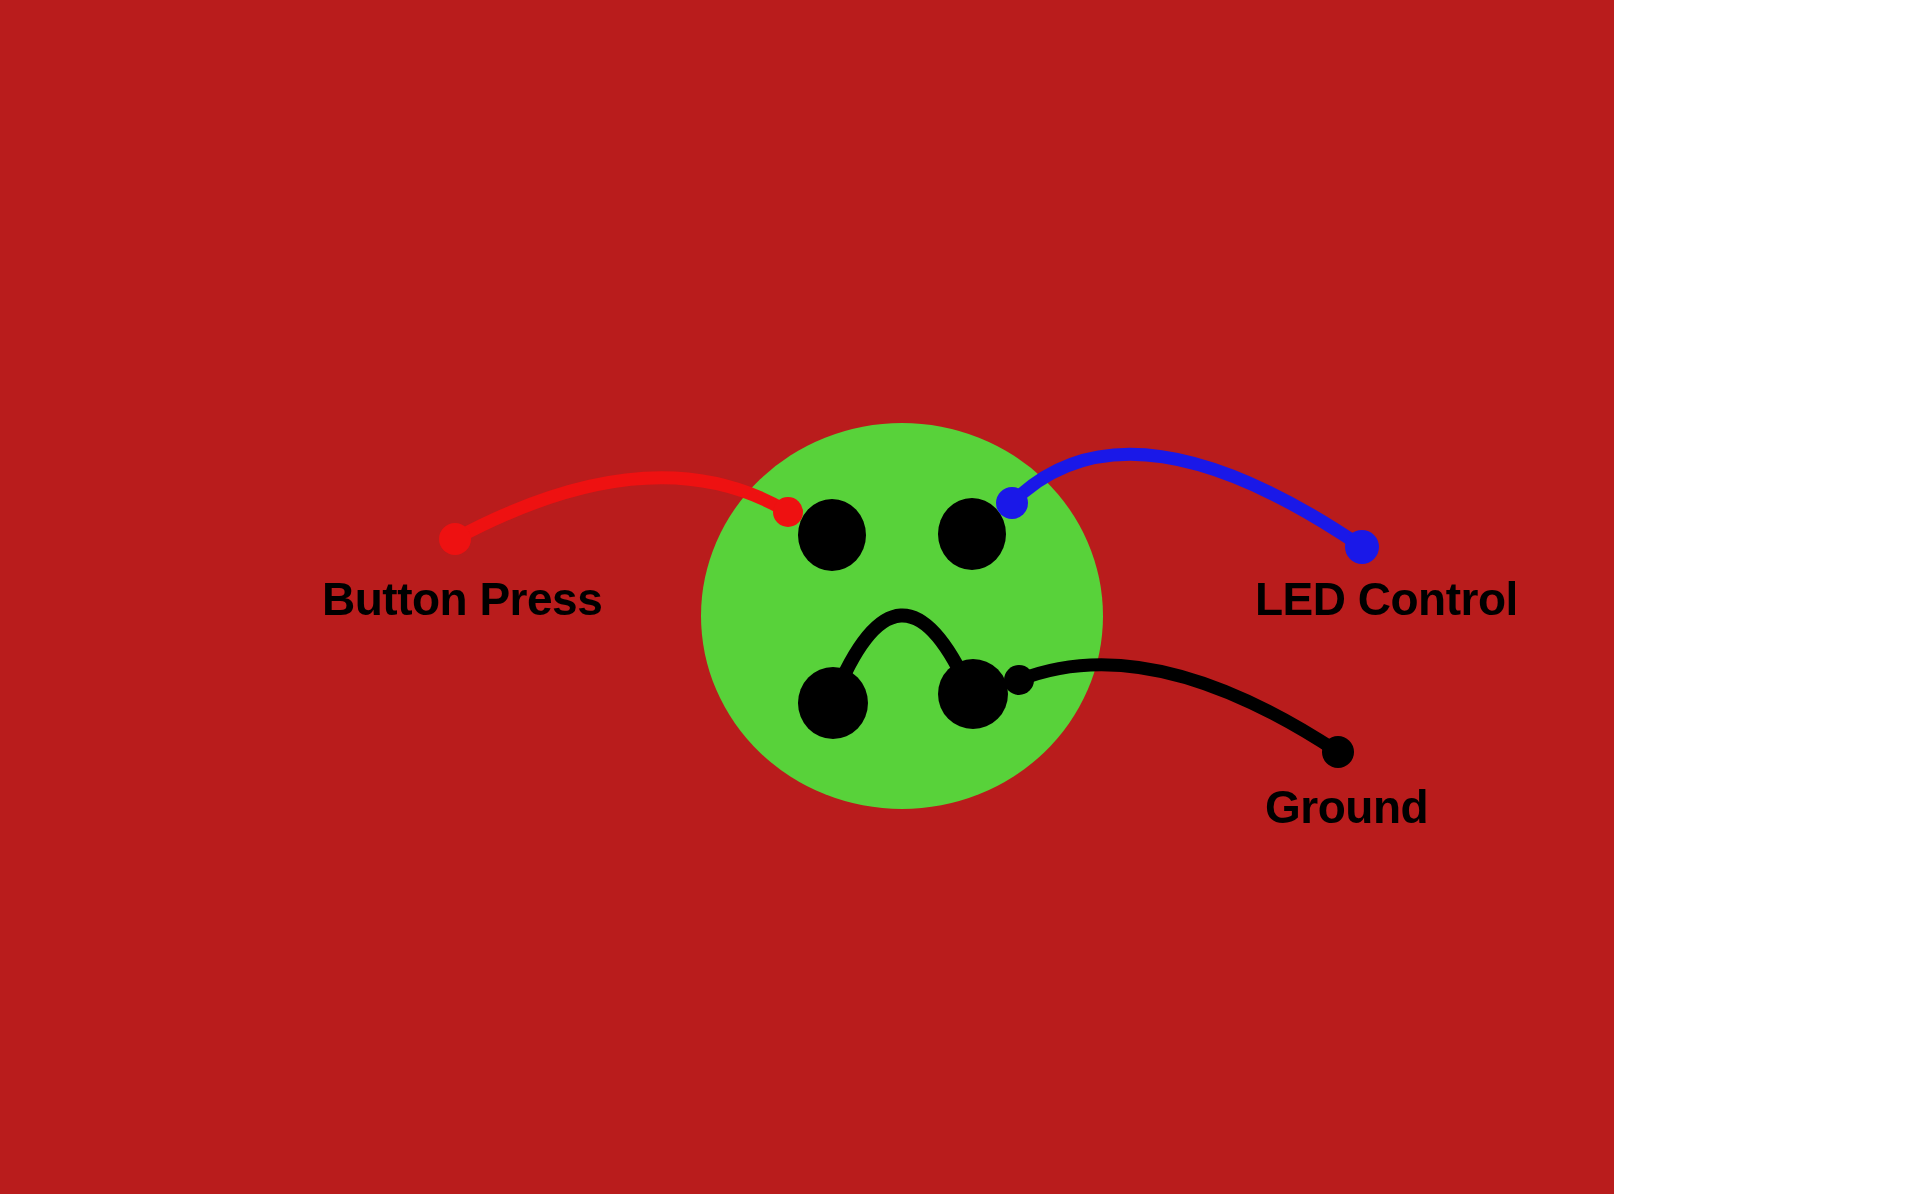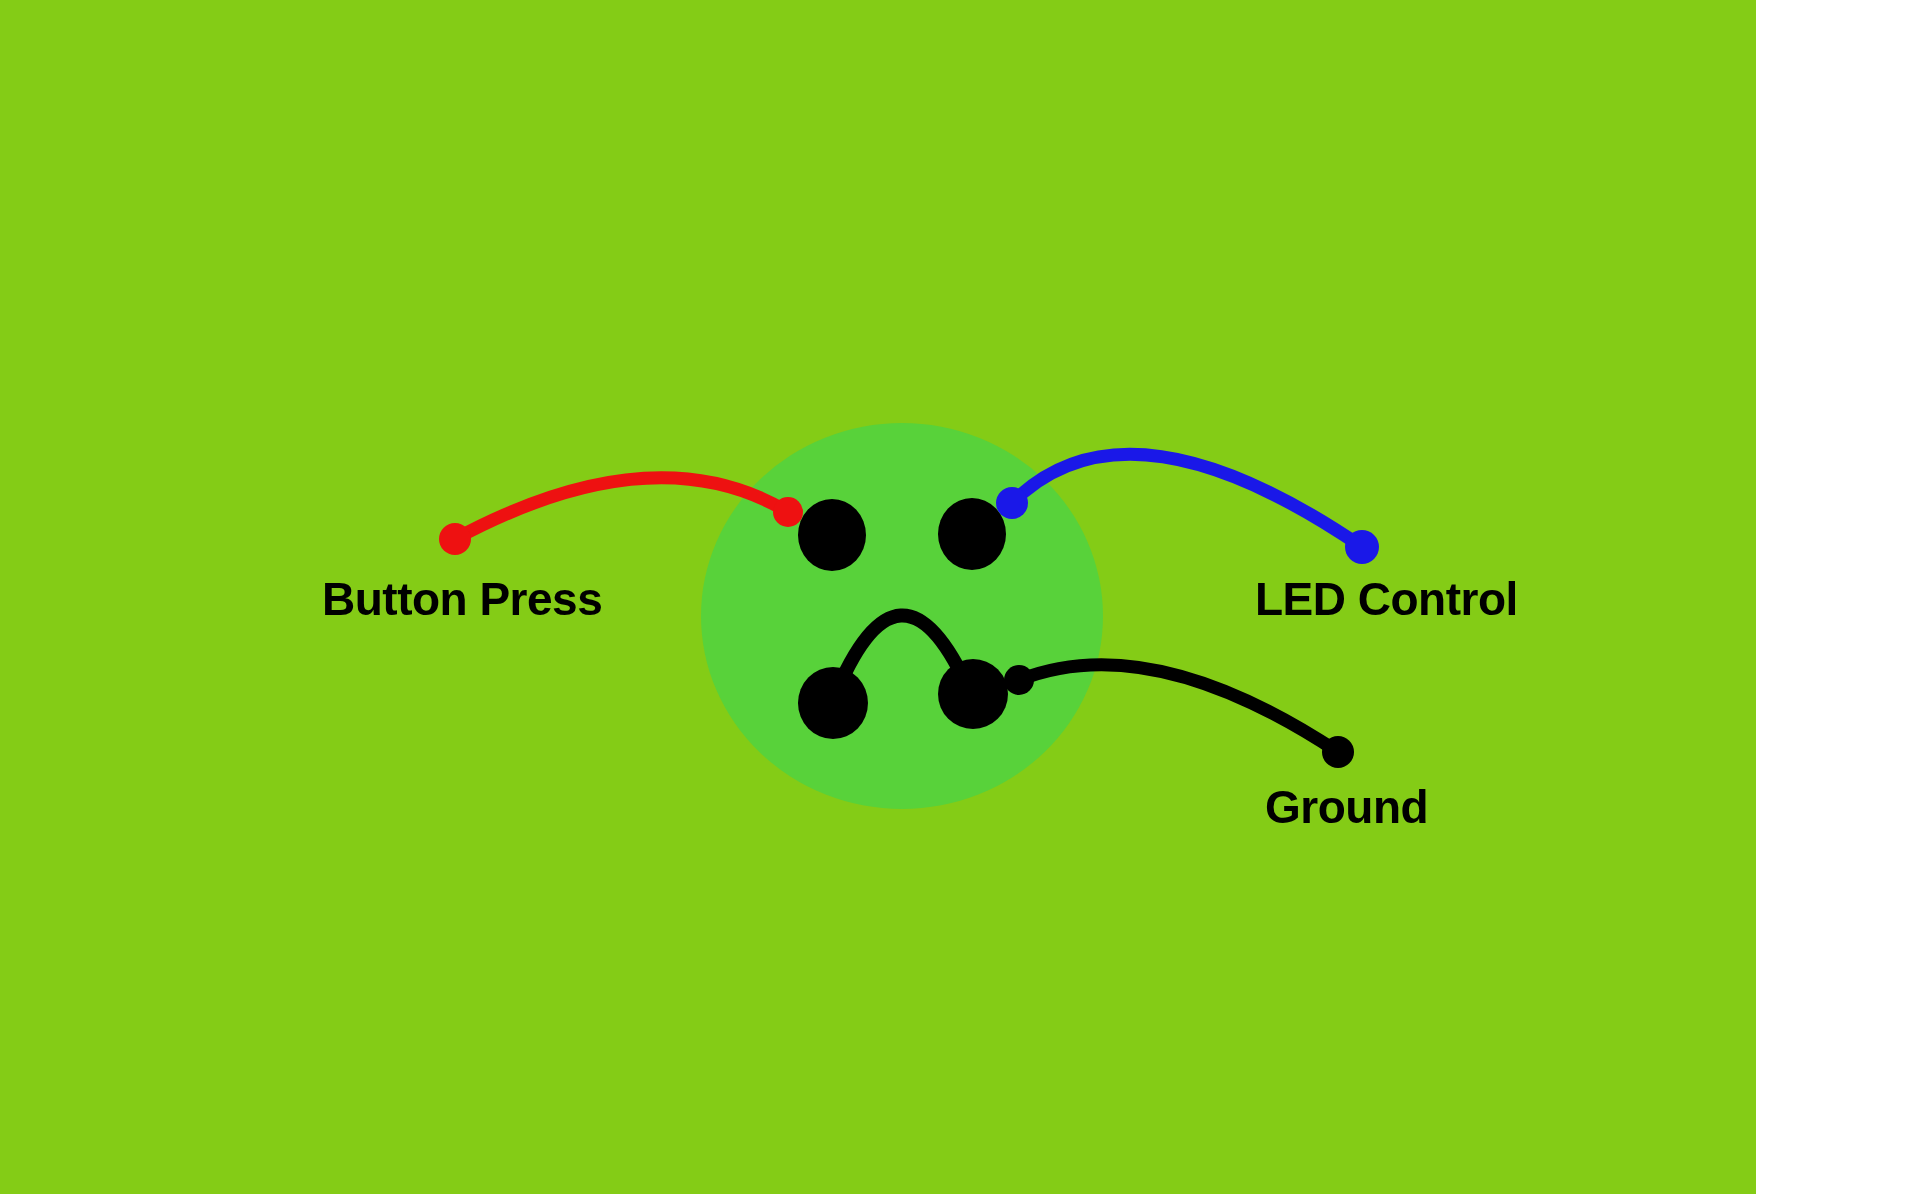--- a/index.html
+++ b/index.html
@@ -5,23 +5,23 @@
   html, body {
     margin: 0;
     padding: 0;
     width: 1916px;
     height: 1194px;
     background: #ffffff;
     overflow: hidden;
   }
   .stage {
     position: relative;
-    width: 1756px;
+    width: 1614px;
     height: 1194px;
-    background: #84cc16;
+    background: #b91c1c;
   }
   svg.diagram {
     position: absolute;
     left: 0;
     top: 0;
     display: block;
   }
   svg.diagram text {
     font-family: "Liberation Sans", sans-serif;
     font-weight: bold;

